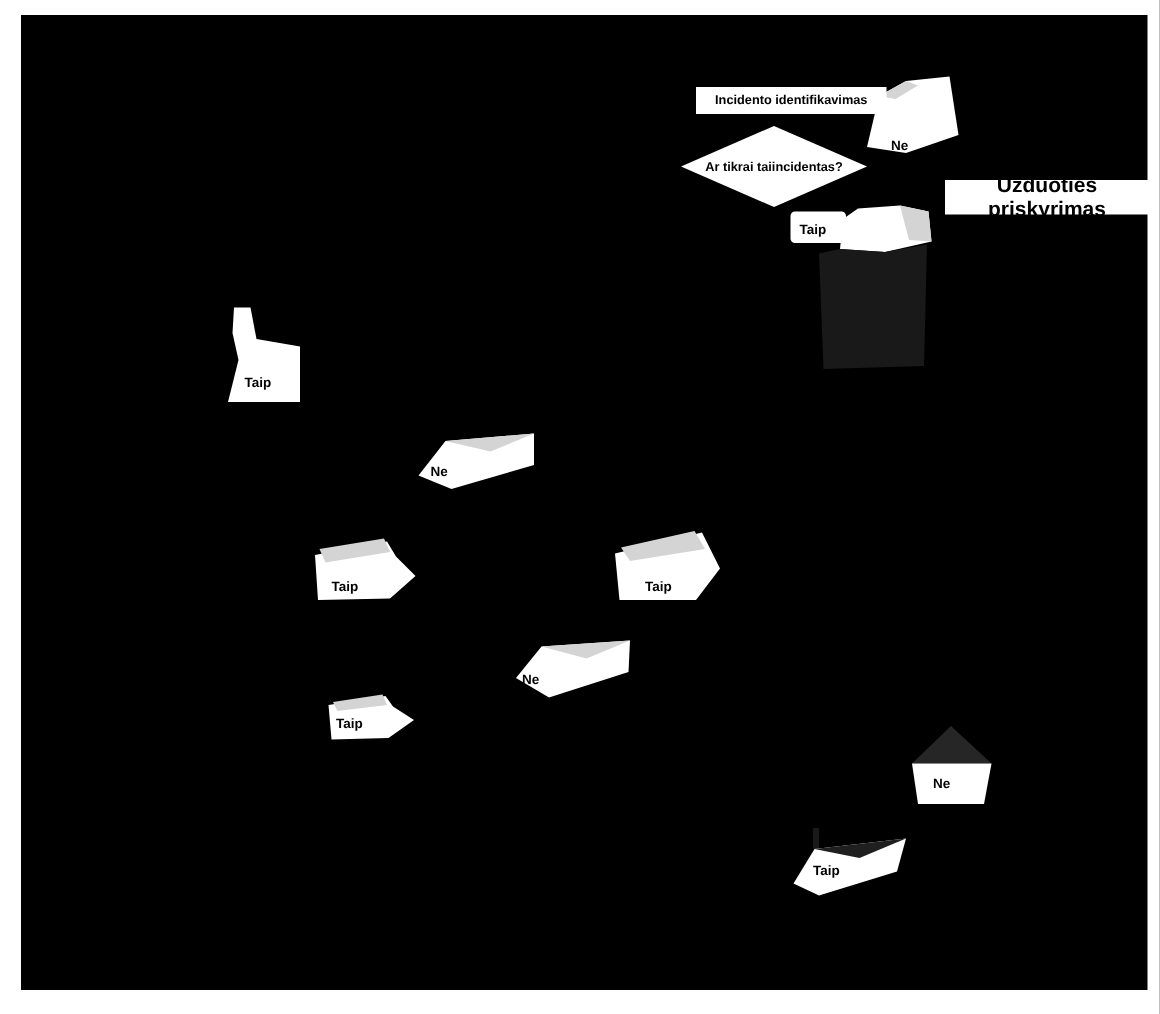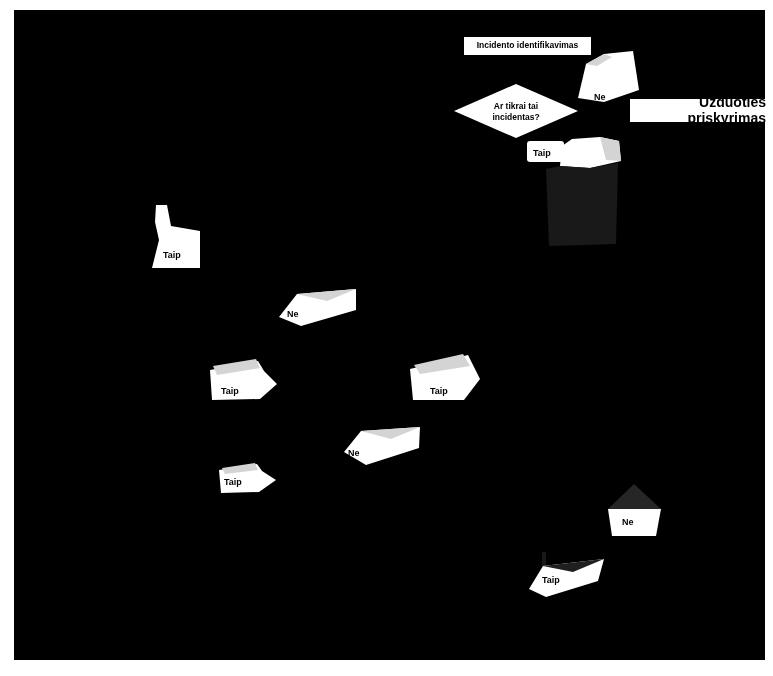--- a/index.html
+++ b/index.html
@@ -36,36 +36,37 @@
   }
   .proc-box {
     position: absolute;
     z-index: 2;
     background: var(--shape, #ffffff);
     color: var(--text, #000000);
     font-weight: bold;
     display: flex;
     align-items: center;
     justify-content: center;
-    text-align: right;
+    text-align: center;
     line-height: 1.1;
+    margin-top: 21px;
   }
   .proc-box-1 { left: 464px; top: 37px; width: 127px; height: 18px; font-size: 8.5px; }
   .proc-box-2 { left: 630px; top: 99px; width: 136px; height: 23px; font-size: 14px; }
   .decision-text {
     position: absolute;
     z-index: 2;
     left: 454px; top: 95px; width: 124px; height: 34px;
     color: var(--text, #000000);
     font-weight: bold;
     font-size: 8.5px;
     text-align: center;
     line-height: 1.3;
     display: flex;
-    flex-direction: column;
+    flex-direction: row;
     align-items: center;
     justify-content: center;
   }
 </style>
 </head>
 <body>
 
 <div class="board"></div>
 
 <svg class="shapes" width="773" height="676" viewBox="0 0 773 676">

